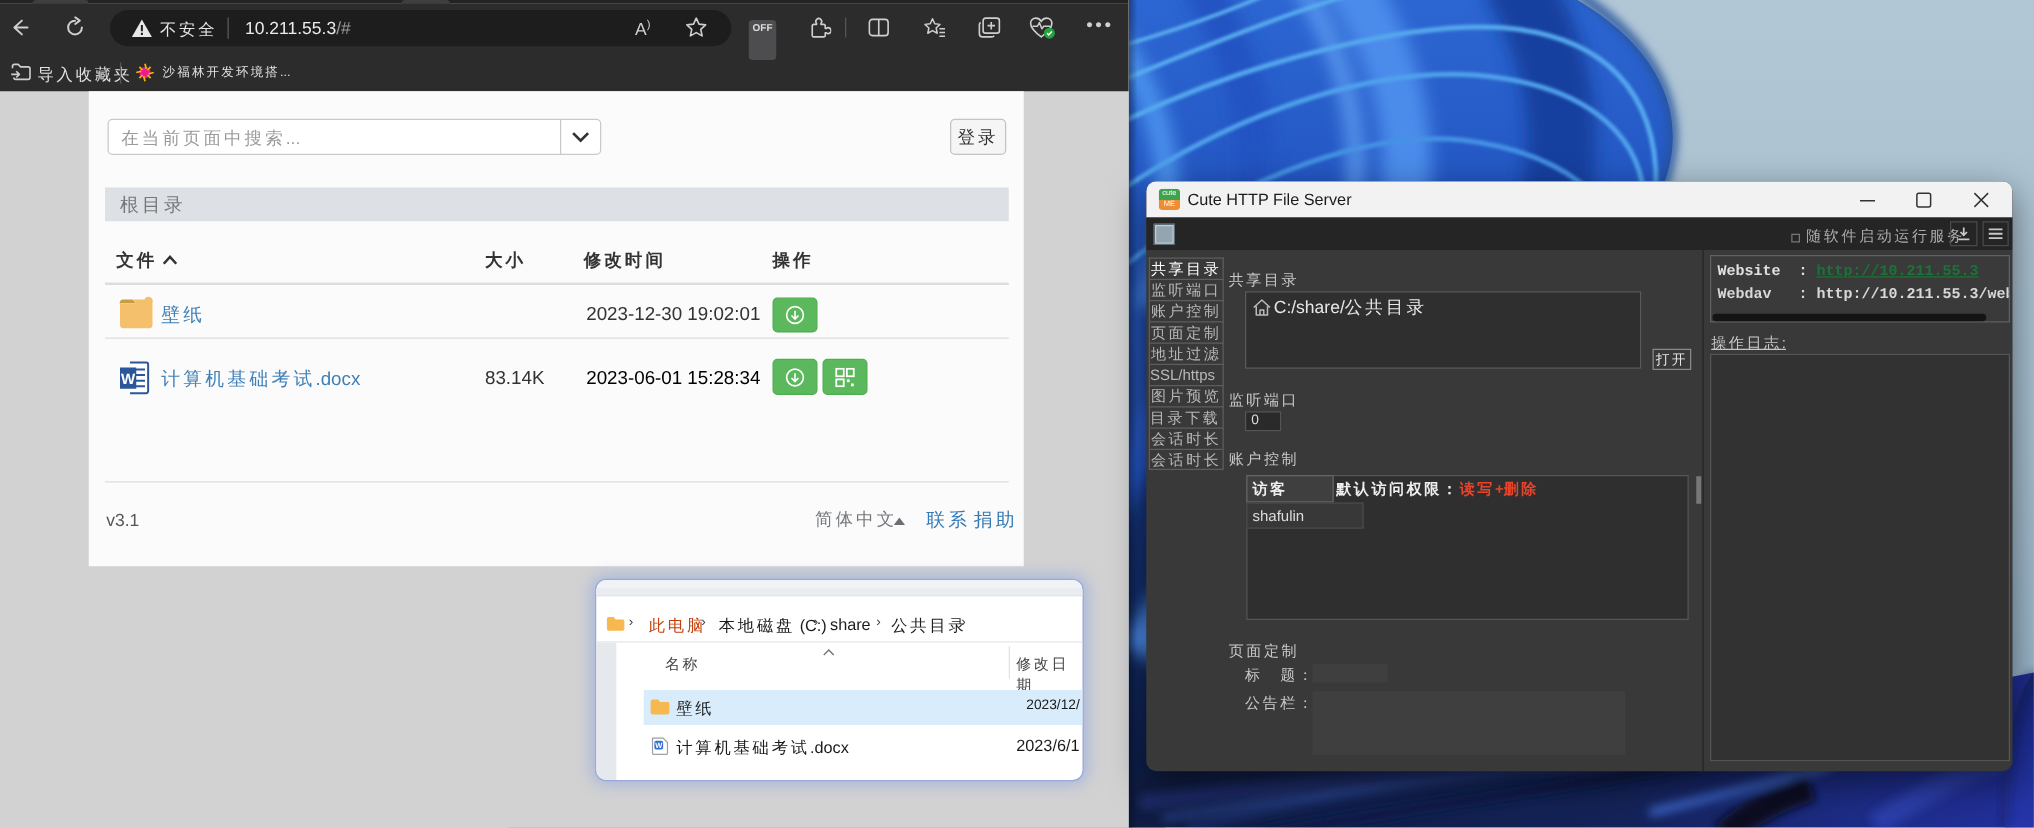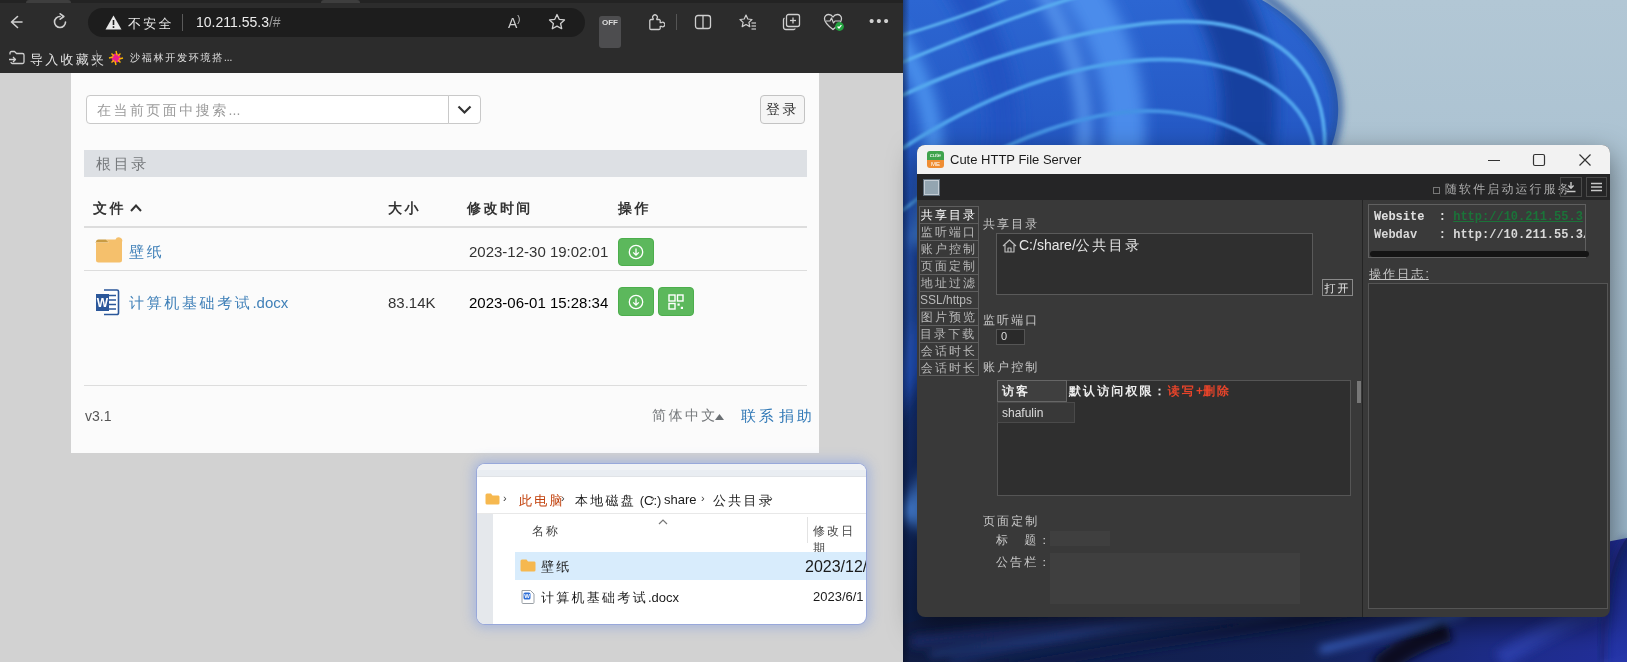--- a/index.html
+++ b/index.html
@@ -264,21 +264,21 @@
       <path d="M1,5 L5,1 L9,5" stroke="#777" stroke-width="1.2" fill="none"></path>
     </svg>
   <div class="abs" style="left:330px;top:53px;width:1px;height:26px;background:#e3e3e3"></div>
   <div class="abs" style="left:336px;top:59px;color:#454545;font-size:12px"><span class="c">修改日期</span></div>
 
   <div class="abs" style="left:38px;top:88px;width:351px;height:28px;background:#d8ecfc"></div>
   <svg class="abs" style="left:43px;top:95px" width="16" height="13" viewBox="0 0 16 13">
     <path d="M0.5,2 a1.5,1.5 0 0 1 1.5,-1.5 h4.5 l1.5,2 h6.5 A1.5,1.5 0 0 1 15.5,4 v7 a1.5,1.5 0 0 1 -1.5,1.5 h-12 A1.5,1.5 0 0 1 0.5,11 Z" fill="#f6b84f"></path>
   </svg>
   <div class="abs" style="left:64px;top:94px;color:#1a1a1a;font-size:13px"><span class="c">壁纸</span></div>
-  <div class="abs" style="left:328px;top:94px;color:#1a1a1a;font-size:16px">2023/12/</div>
+  <div class="abs" style="left:344px;top:94px;color:#1a1a1a;font-size:11px">2023/12/</div>
 
   <svg class="abs" style="left:44px;top:125px" width="14" height="15" viewBox="0 0 14 15">
     <path d="M1,1.5 h8.5 L13,5 v8.5 a1,1 0 0 1 -1,1 H2 a1,1 0 0 1 -1,-1 Z" fill="#fff" stroke="#9aa0a6" stroke-width="1"></path>
     <rect x="2.5" y="3.5" width="7" height="7" rx="1.5" fill="#2f6fd6"></rect>
     <text x="6" y="9.4" font-size="6" font-weight="bold" fill="#fff" text-anchor="middle" font-family="Liberation Sans">W</text>
   </svg>
   <div class="abs" style="left:64px;top:125px;color:#1a1a1a;font-size:13px"><span class="c">计算机基础考试</span>.docx</div>
   <div class="abs" style="left:336px;top:125px;color:#1a1a1a;font-size:13px">2023/6/1</div>
 </div>
 
@@ -332,31 +332,31 @@
   <svg class="abs" style="left:84px;top:93px" width="17" height="16" viewBox="0 0 17 16">
     <path d="M2,8 L8.5,2 L15,8 M4,7 V14 h9 V7 M7,14 V10 h3 v4" stroke="#bbb" stroke-width="1.2" fill="none" stroke-linejoin="round"></path>
   </svg>
   <div class="abs" style="left:102px;top:92px;color:#e8e8e8;font-size:14px">C:/share/<span class="c">公共目录</span></div>
   <div class="abs" style="left:405px;top:134px;width:31px;height:17px;border:1px solid #8a8a8a;color:#e8e8e8;font-size:11px;text-align:center;line-height:16px;font-family:'Liberation Sans',sans-serif"><span class="c">打开</span></div>
   <div class="abs" style="left:66px;top:167px;color:#c8c8c8;font-size:12px;font-family:'Liberation Sans',sans-serif"><span class="c">监听端口</span></div>
   <div class="abs" style="left:79px;top:184px;width:29px;height:16px;background:#2a2a2a;border:1px solid #555;color:#ddd;font-size:11px;padding-left:4px">0</div>
   <div class="abs" style="left:66px;top:214px;color:#c8c8c8;font-size:12px;font-family:'Liberation Sans',sans-serif"><span class="c">账户控制</span></div>
   <div class="abs" style="left:80px;top:235px;width:354px;height:116px;background:#2f2f2f;border:1px solid #555"></div>
   <div class="abs" style="left:80px;top:235px;width:70px;height:22px;background:#3f3f3f;border:1px solid #666;color:#eee;font-size:12px;font-weight:bold;line-height:21px;padding-left:4px"><span class="c">访客</span></div>
-  <div class="abs" style="left:80px;top:257px;width:78px;height:21px;background:#383838;border:1px solid #4a4a4a;color:#ddd;font-size:12px;line-height:20px;padding-left:4px">shafulin</div>
+  <div class="abs" style="left:80px;top:257px;width:94px;height:21px;background:#383838;border:1px solid #4a4a4a;color:#ddd;font-size:12px;line-height:20px;padding-left:4px">shafulin</div>
   <div class="abs" style="left:152px;top:238px;color:#eee;font-size:12px;font-weight:bold;font-family:'Liberation Sans',sans-serif"><span class="c">默认访问权限：</span><span style="color:#e8442a"><span class="c">读写</span>+<span class="c">删除</span></span></div>
   <div class="abs" style="left:440px;top:236px;width:4px;height:22px;background:#777"></div>
   <div class="abs" style="left:66px;top:368px;color:#c8c8c8;font-size:12px;font-family:'Liberation Sans',sans-serif"><span class="c">页面定制</span></div>
   <div class="abs" style="left:79px;top:387px;color:#c8c8c8;font-size:12px;font-family:'Liberation Sans',sans-serif"><span class="c">标　题：</span></div>
   <div class="abs" style="left:133px;top:386px;width:60px;height:15px;background:#3f3f3f"></div>
   <div class="abs" style="left:79px;top:409px;color:#c8c8c8;font-size:12px;font-family:'Liberation Sans',sans-serif"><span class="c">公告栏：</span></div>
   <div class="abs" style="left:133px;top:408px;width:250px;height:51px;background:#3f3f3f"></div>
 
   <div class="abs" style="left:445px;top:55px;width:1px;height:417px;background:#242424"></div>
 
-  <div class="abs" style="left:451px;top:59px;width:218px;height:54px;background:#3a3a3a;border:1px solid #606060;overflow:hidden">
+  <div class="abs" style="left:451px;top:59px;width:240px;height:54px;background:#3a3a3a;border:1px solid #606060;overflow:hidden">
     <div style="position:absolute;left:5px;top:5px;color:#e0e0e0;font-size:12px;font-weight:bold;font-family:'Liberation Mono',monospace;white-space:pre">Website  : <span style="color:#1b7339;text-decoration:underline">http://10.211.55.3</span></div>
     <div style="position:absolute;left:5px;top:23px;color:#d8d8d8;font-size:12px;font-weight:bold;font-family:'Liberation Mono',monospace;white-space:pre">Webdav   : http://10.211.55.3/webd</div>
   </div>
   <div class="abs" style="left:453px;top:106px;width:219px;height:6px;background:#141414;border-radius:3px"></div>
   <div class="abs" style="left:452px;top:121px;color:#c8c8c8;font-size:12px;text-decoration:underline;font-family:'Liberation Sans',sans-serif"><span class="c">操作日志</span>:</div>
   <div class="abs" style="left:451px;top:138px;width:240px;height:326px;background:#323232;border:1px solid #555"></div>
 </div>
 
 </body></html>

